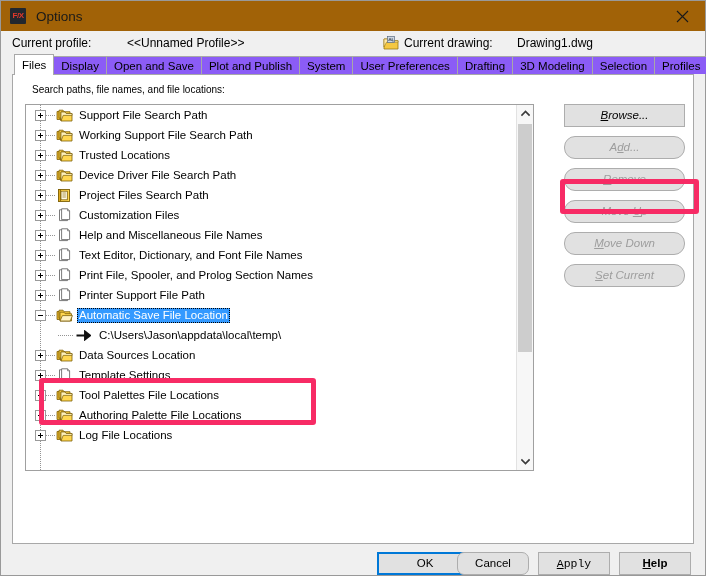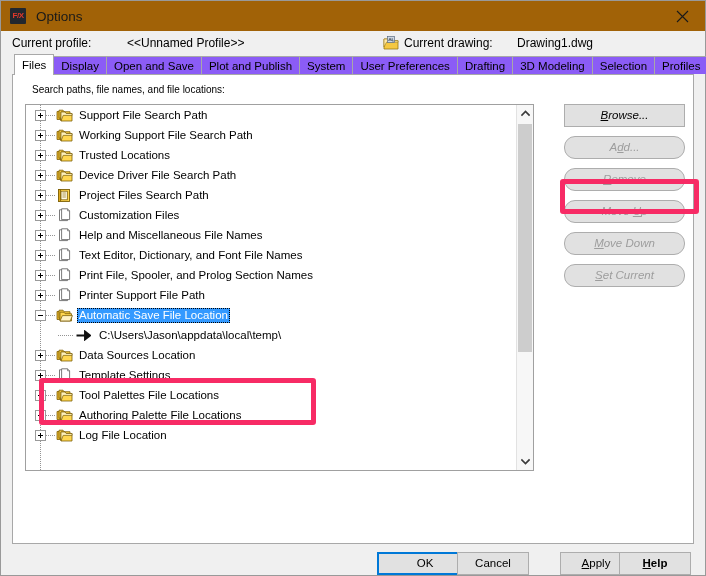--- a/index.html
+++ b/index.html
@@ -326,22 +326,22 @@
     border: 1px solid #adadad;
     box-sizing: border-box;
     color: #000;
     cursor: default;
   }
   .fbtn.default {
     border: 2px solid #0078d7;
     line-height: 19px;
   }
   #btn-ok     { left: 376px; width: 96px; }
-  #btn-cancel { left: 456px; width: 72px; }
-  #btn-apply  { left: 559px; width: 72px; }
+  #btn-cancel { left: 456px; width: 72px; border-radius: 7px; }
+  #btn-apply  { left: 537px; width: 72px; font-family: Liberation Mono, monospace; }
   #btn-help   { left: 618px; width: 72px; font-weight: bold; }
 </style>
 </head>
 <body>
 
 <div class="window">
 
   <div class="titlebar">
     <div class="title-icon">F/X</div>
     <div class="title-text">Options</div>
@@ -593,21 +593,21 @@
             <span class="expander plus"></span>
             <span class="dots"></span>
             <span class="tree-icon">
               <svg width="17" height="15" viewBox="0 0 17 15">
       <path d="M1 3.5 L5 3.5 L6.2 5 L12 5 L12 11.5 L1 11.5 Z" fill="#e8b52a" stroke="#7d6007" stroke-width="0.8"></path>
       <path d="M3 2.2 L7 2.2 L8.2 3.7 L14 3.7 L14 10.2 L3 10.2 Z" fill="#f0c63c" stroke="#7d6007" stroke-width="0.8"></path>
       <path d="M5 4 L9 4 L10.2 5.5 L16 5.5 L16 13 L5 13 Z" fill="#ffd64f" stroke="#7d6007" stroke-width="0.8"></path>
       <path d="M5 13 L7.2 7.4 L16 7.4 L16 5.5 L10.2 5.5 L9 4 L5 4 Z" fill="#fff0b8" stroke="#7d6007" stroke-width="0.7"></path>
     </svg>
             </span>
-            <span class="tree-label">Log File Location</span>
+            <span class="tree-label">Log File Locations</span>
           </div>
         </div>
 
       <div class="vscroll">
         <div class="sb-btn up">
           <svg width="9" height="7" viewBox="0 0 9 7" aria-hidden="true">
             <path d="M1 5 L4.5 1.5 L8 5" stroke="#3a3a3a" stroke-width="1.6" fill="none" stroke-linecap="square"></path>
           </svg>
         </div>
         <div class="sb-thumb"></div>

